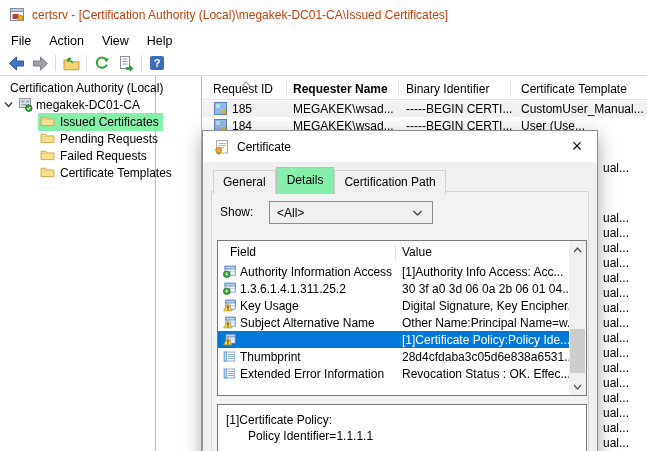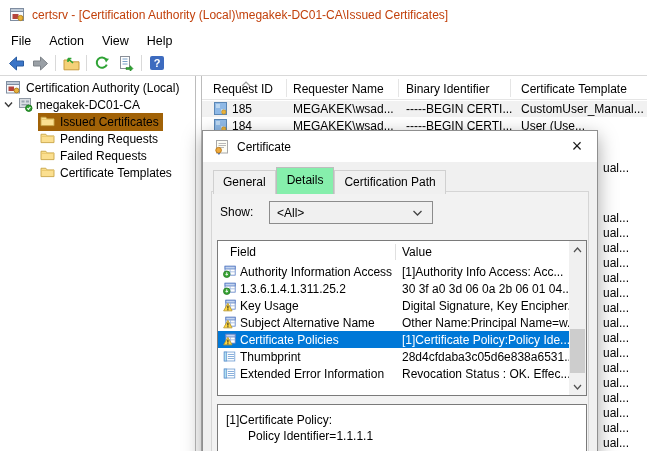--- a/index.html
+++ b/index.html
@@ -14,36 +14,36 @@
   
   .menubar { height:21px; display:flex; align-items:center; background:#fff; padding-left:2px; }
   .menubar span { padding:2px 9px; font-size:12.5px; cursor:default; }
 
   
   .toolbar { height:25px; display:flex; align-items:center; padding-left:4px; background:#fff; border-bottom:1px solid #d9d9d9; }
   .tbtn { width:24px; height:22px; display:flex; align-items:center; justify-content:center; }
   .tsep { width:1px; height:16px; background:#d9d9d9; margin:0 3px; }
 
   
-  .tree-pane { position:absolute; left:0; top:76px; bottom:0; width:196px; background:#fff; border-right:1px solid #bcbcbc; padding-top:3px; }
+  .tree-pane { position:absolute; left:0; top:76px; bottom:0; width:156px; background:#fff; border-right:1px solid #bcbcbc; padding-top:3px; }
   .list-pane { position:absolute; left:201px; top:76px; right:0; bottom:0; background:#fff; border-left:1px solid #bcbcbc; }
 
   
   .trow { height:17px; display:flex; align-items:center; white-space:nowrap; }
   .trow .hl { display:flex; align-items:center; gap:5px; padding:1px 4px 1px 2px; }
-  .trow.selected .hl { background:#a16207; }
+  .trow.selected .hl { background:#86efac; }
   .t-root { padding-left:5px; gap:5px; }
   .t-ca   { padding-left:3px; gap:3px; }
   .t-child{ padding-left:38px; }
   .chev { width:11px; height:11px; display:inline-block; }
 
   
   .lv-head { position:relative; height:24px; border-bottom:1px solid #e5e5e5; }
   .lv-head .col { position:absolute; top:6px; font-size:12px; white-space:nowrap; }
-  .c0{left:11px;} .c1{left:91px;} .c2{left:204px;} .c3{left:319px;}
+  .c0{left:11px;} .c1{left:91px;font-weight:bold;} .c2{left:204px;} .c3{left:319px;}
   .hsep { position:absolute; top:3px; width:1px; height:18px; background:#e5e5e5; }
   .sort { position:absolute; left:39px; top:0px; }
 
   .lv-row { position:absolute; left:0; right:0; height:16px; }
   .lv-row .cell { position:absolute; top:1px; white-space:nowrap; }
   .lv-row .ricon { position:absolute; left:12px; top:1px; }
   .r185 { top:25px; background:#f1f1f1; }
   .r184 { top:42px; }
   .cell.id{left:30px;} .cell.rq{left:91px;} .cell.bc{left:204px;} .cell.ct{left:319px;}
   .frag { position:absolute; left:401px; white-space:nowrap; font-size:12px; }
@@ -387,21 +387,20 @@
     <span class="fic fic-critical"><svg width="13" height="13" viewBox="0 0 16 16">
     <rect x="3.5" y="1.5" width="11.5" height="11" fill="#fff" stroke="#5b7fc4"></rect>
     <rect x="3.5" y="1.5" width="11.5" height="3.4" fill="#c3d4f0" stroke="#5b7fc4"></rect>
     <line x1="3.5" y1="8.4" x2="15" y2="8.4" stroke="#9db6dd"></line>
     <line x1="9.3" y1="4.9" x2="9.3" y2="12.5" stroke="#9db6dd"></line>
     <polygon points="0.8,14.6 6,5.2 11.2,14.6" fill="#ffd73e" stroke="#b8962e"></polygon>
     <rect x="5.4" y="8.2" width="1.3" height="3.6" fill="#222"></rect>
     <rect x="5.4" y="12.6" width="1.3" height="1.3" fill="#222"></rect>
   </svg></span>
 
-    <span class="fname">Certificate Policies</span>
     <span class="fval">[1]Certificate Policy:Policy Ide...</span>
   </div>
             <div class="frow">
 
     <span class="fic fic-property"><svg width="13" height="13" viewBox="0 0 16 16">
     <rect x="1.5" y="2.5" width="13" height="11" fill="#fff" stroke="#6b9bd2"></rect>
     <rect x="1.5" y="2.5" width="3" height="11" fill="#aee0f2" stroke="#6b9bd2"></rect>
     <line x1="6" y1="5.5" x2="13.5" y2="5.5" stroke="#6b9bd2"></line>
     <line x1="6" y1="8" x2="13.5" y2="8" stroke="#6b9bd2"></line>
     <line x1="6" y1="10.5" x2="13.5" y2="10.5" stroke="#6b9bd2"></line>

